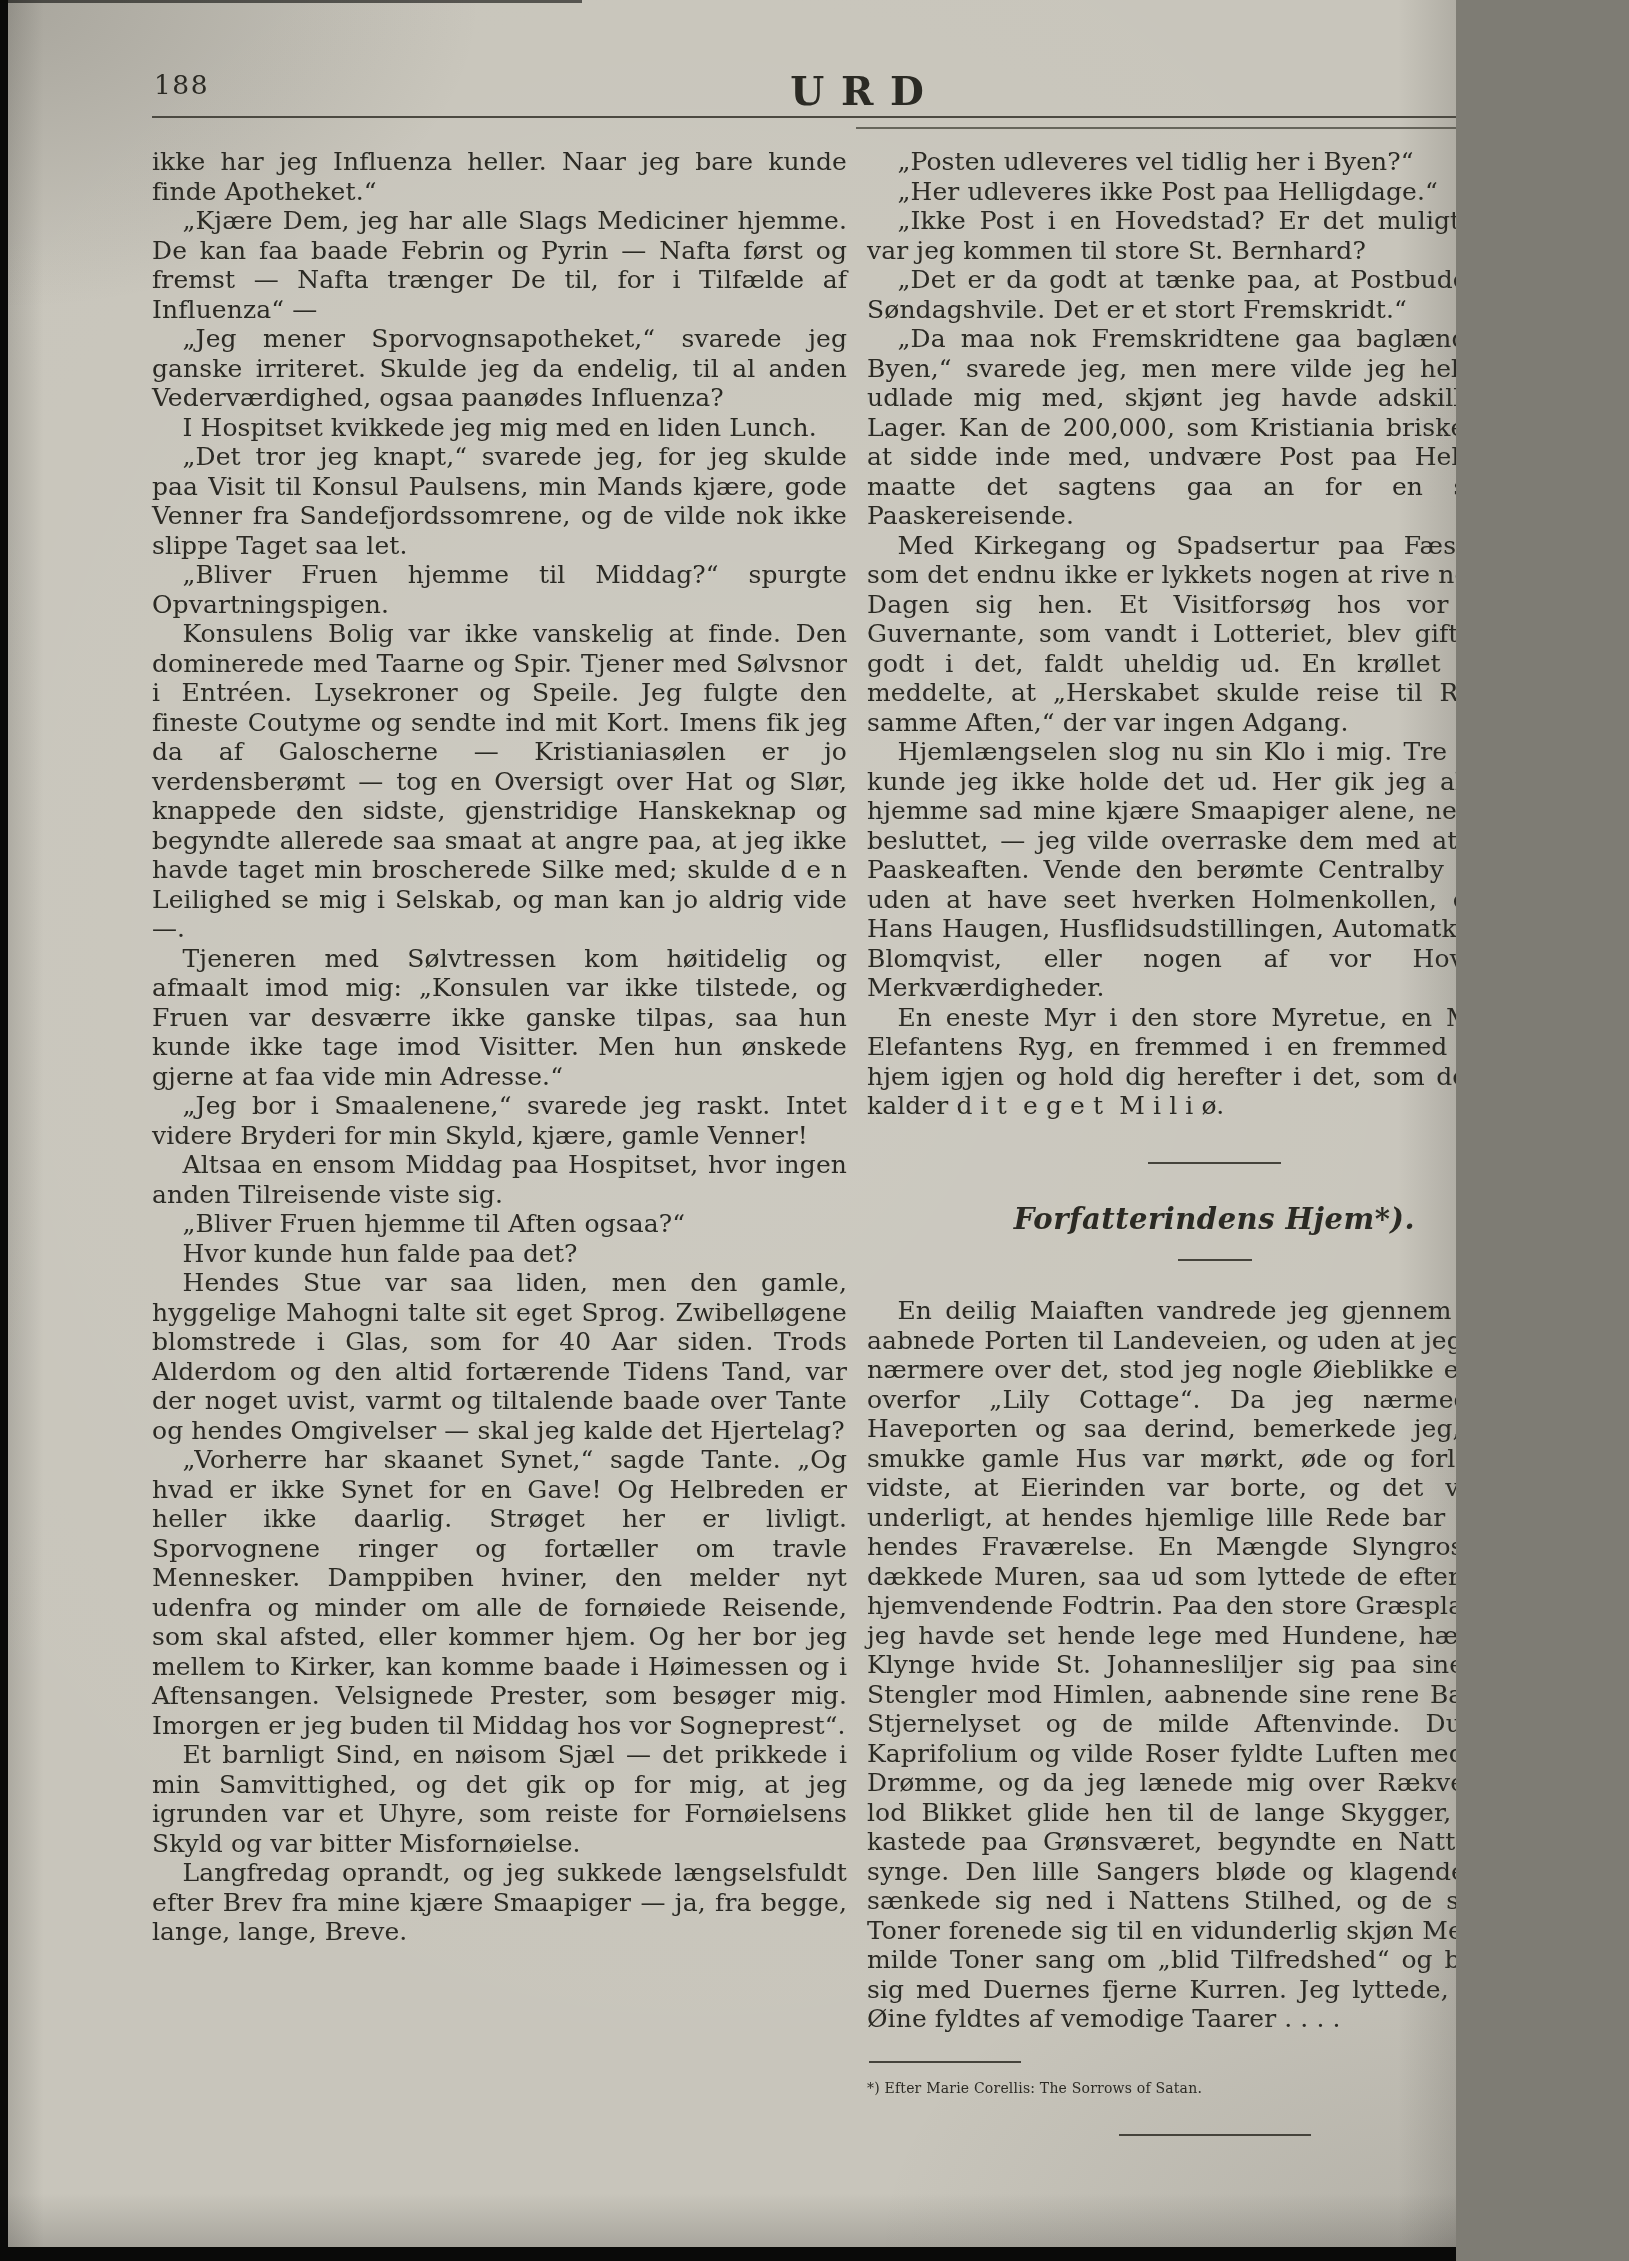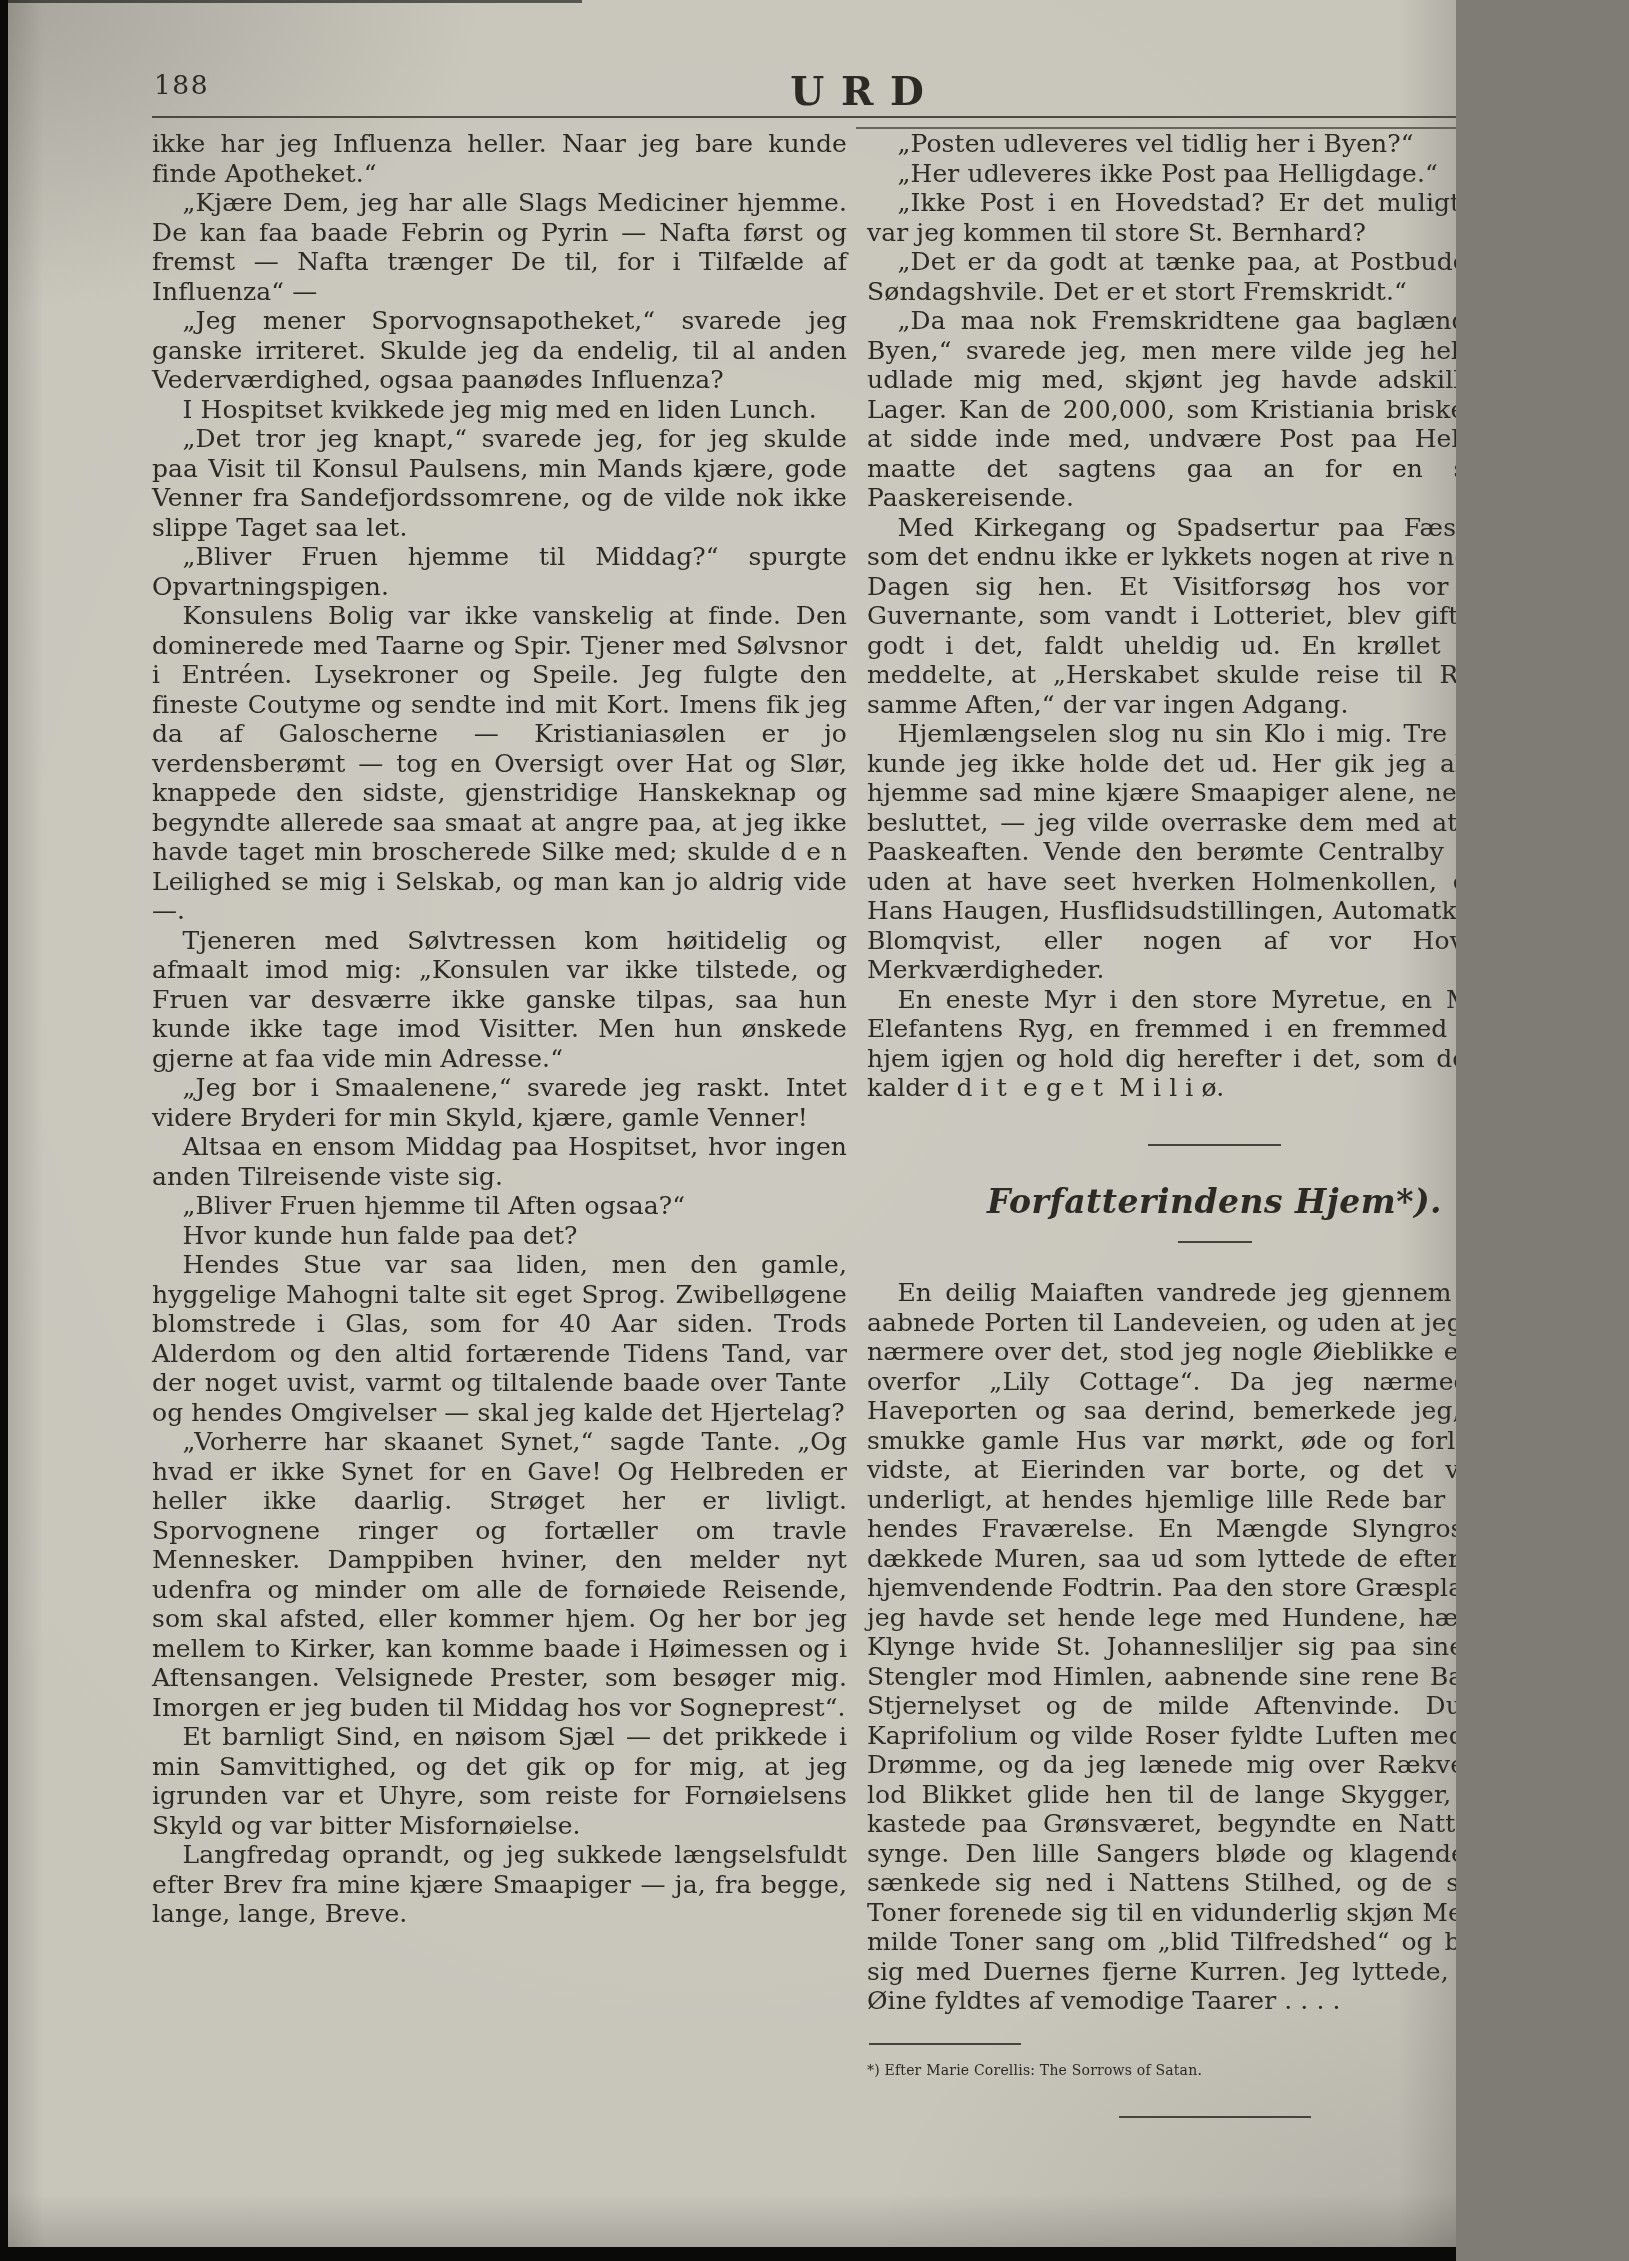--- a/index.html
+++ b/index.html
@@ -43,42 +43,42 @@
     position: absolute; top: 116px; left: 152px; width: 1410px; height: 1.5px;
     background: #4b4941;
   }
   .head-rule-2 {
     position: absolute; top: 127px; left: 856px; width: 707px; height: 1.5px;
     background: #55534a; opacity: .85;
   }
 
   .columns {
     position: absolute;
-    top: 129px; left: 152px; width: 1410px;
+    top: 147px; left: 152px; width: 1410px;
     display: flex; gap: 20px;
   }
   .col { flex: 1 1 0; min-width: 0; }
 
   .para {
     margin: 0;
     font-size: 25px;
     line-height: 29.5px;
     text-align: justify;
     text-indent: 30.5px;
     letter-spacing: 0.1px;
   }
   .left-col .para:first-child { text-indent: 0; }
 
   .rule-center { background: #45433b; height: 2px; margin-left: auto; margin-right: auto; }
   .rule-sep         { width: 133px; margin-top: 41px; margin-bottom: 32px; }
   .rule-under-title { width: 74px; margin-top: 16.7px; margin-bottom: 35px; }
 
   .section-title {
     margin: 0;
-    font-size: 33px;
+    font-size: 29px;
     line-height: 47px;
     font-style: italic;
     font-weight: 700;
     text-align: center;
     letter-spacing: 0.5px;
   }
 
   .footnote-block { margin-top: 27.5px; }
   .rule-footnote { width: 152px; height: 1.5px; background: #45433b; margin: 0 0 12.8px 2px; }
   .footnote {

